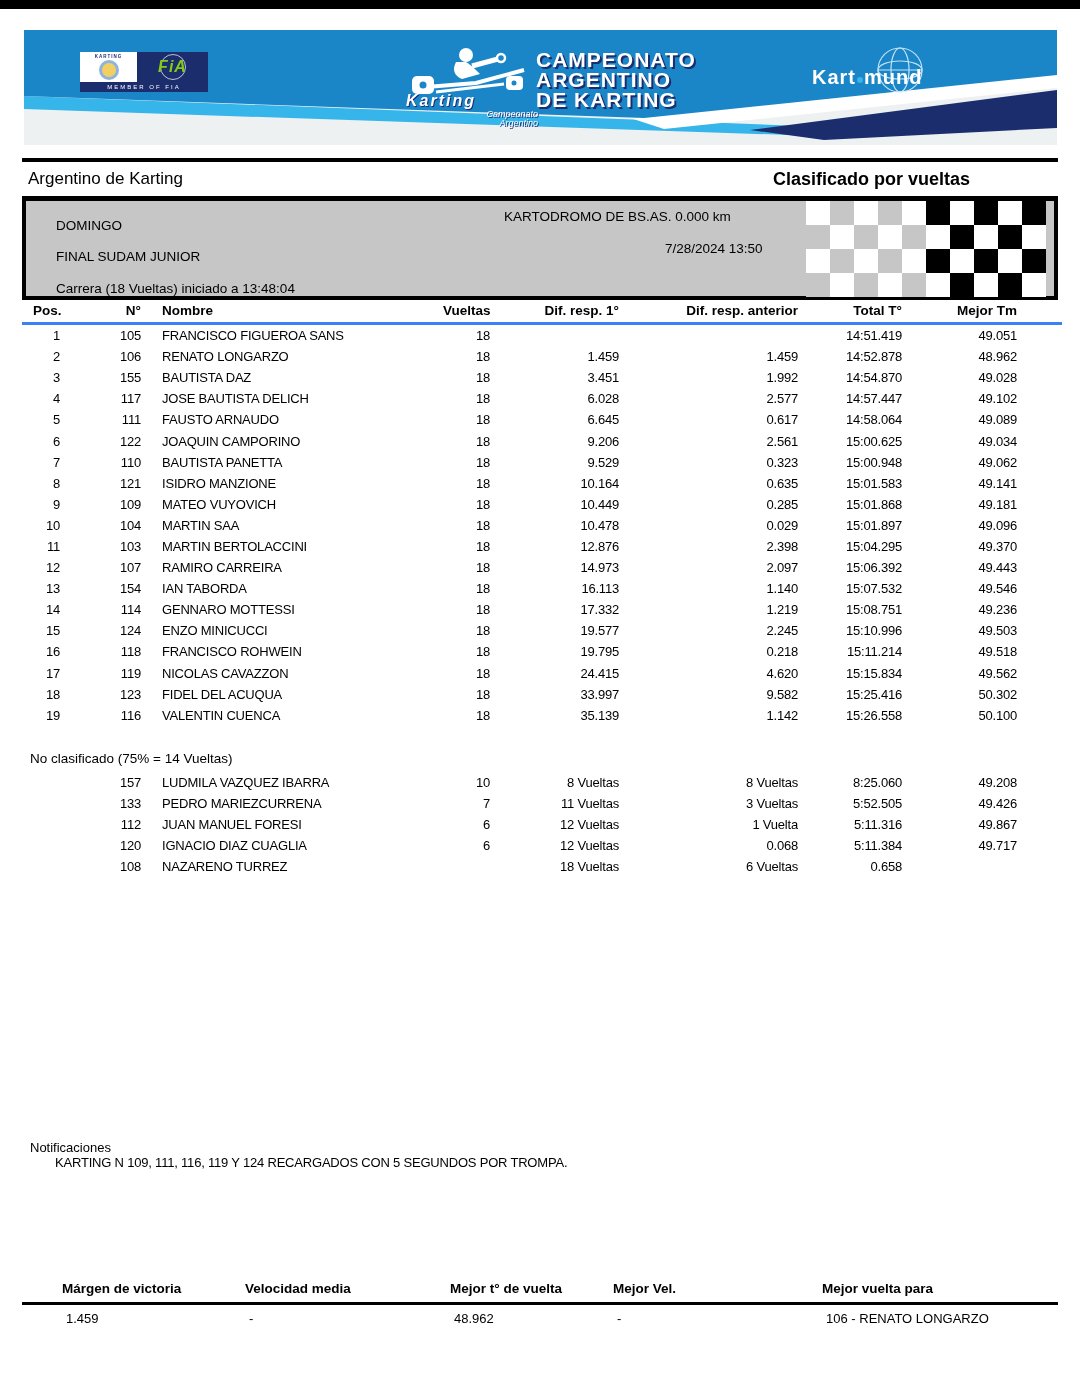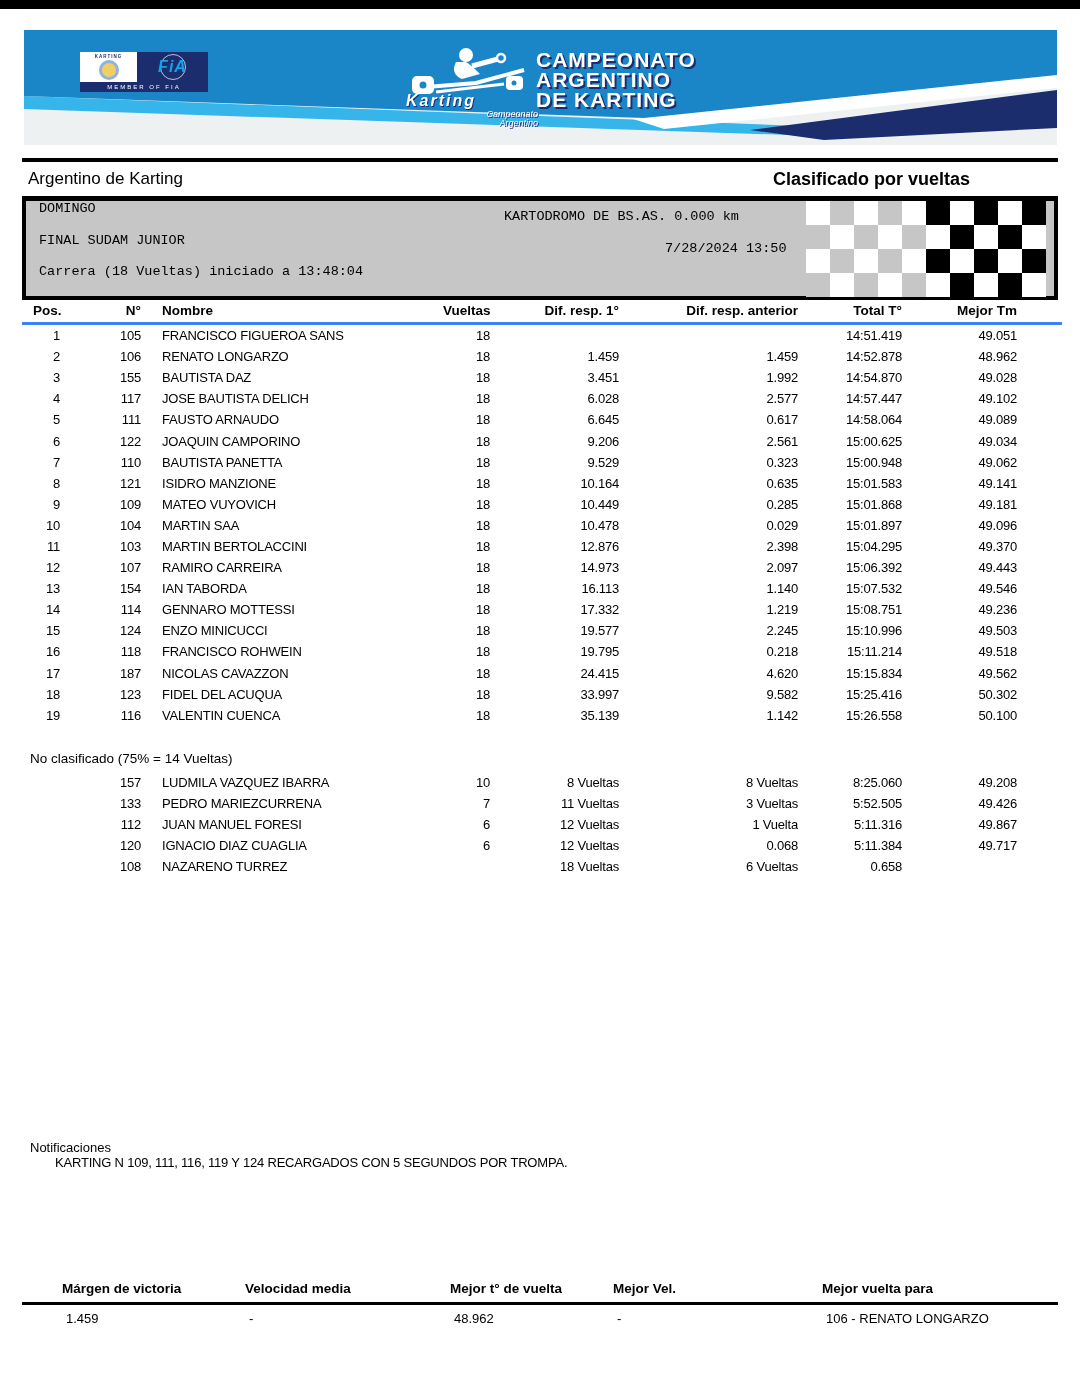--- a/index.html
+++ b/index.html
@@ -18,21 +18,21 @@
   .s-navy{fill:var(--navy,#1c2d6e);}
   .s-blue{fill:var(--banner-blue,#1a86c8);}
 
   .fia-logo{position:absolute;left:56px;top:22px;width:128px;}
   .fia-row{display:flex;height:30px;}
   .fia-white{width:57px;background:#fff;display:flex;align-items:center;justify-content:center;flex-direction:column;}
   .fia-emblem{width:20px;height:20px;border-radius:50%;background:#f2cf63;border:3px solid #8fb3dd;box-sizing:border-box;}
   .fia-karting{font-size:4.5px;letter-spacing:1px;color:#1c2d6e;font-weight:bold;line-height:4px;margin-bottom:1px;}
   .fia-navy{width:71px;background:var(--navy,#1c2d6e);position:relative;display:flex;align-items:center;justify-content:center;}
   .fia-globe{position:absolute;width:24px;height:24px;border:1px solid rgba(255,255,255,.7);border-radius:50%;}
-  .fia-label{position:relative;color:#0ea5e9;font-weight:bold;font-style:italic;font-size:16px;letter-spacing:1px;}
+  .fia-label{position:relative;color:#84cc16;font-weight:bold;font-style:italic;font-size:16px;letter-spacing:1px;}
   .fia-member{height:10px;background:var(--navy,#1c2d6e);color:#fff;font-size:6px;letter-spacing:2px;
     display:flex;align-items:center;justify-content:center;}
 
   .kart-logo{position:absolute;left:382px;top:16px;width:132px;height:95px;color:#fff;}
   .kart-logo svg{display:block;}
   .kart-word{font-size:16px;font-weight:bold;font-style:italic;letter-spacing:2px;
     text-shadow:1px 1px 0 var(--navy,#1c2d6e);margin-top:-4px;}
   .kart-sub{font-size:9px;font-style:italic;text-align:right;line-height:9px;
     text-shadow:1px 1px 0 var(--navy,#1c2d6e);}
 
@@ -47,21 +47,21 @@
 
   
   .rule-top{position:absolute;left:22px;top:158px;width:1036px;height:4px;background:#000;}
   .doc-title{position:absolute;left:22px;top:164px;width:1036px;display:flex;justify-content:space-between;align-items:center;height:30px;}
   .doc-title .left{font-size:17px;padding-left:6px;}
   .doc-title .right{font-size:18px;font-weight:bold;padding-right:88px;}
 
   
   .info-bar{position:absolute;left:22px;top:196px;width:1036px;height:104px;background:var(--bar-gray,#c6c6c6);
     border:4px solid #000;border-top-width:5px;box-sizing:border-box;}
-  .info-line{position:relative;height:31.6px;display:flex;align-items:flex-start;font-size:13.5px;padding-left:13px;font-family:Liberation Mono, monospace;}
+  .info-line{position:relative;height:31.6px;display:flex;align-items:flex-end;font-size:13.5px;padding-left:30px;}
   .info-abs{position:absolute;top:0;height:100%;display:flex;align-items:center;}
   .checker{position:absolute;right:8px;top:0;height:96px;display:flex;}
   .ck{width:120px;height:100%;background-size:48px 48px;background-repeat:repeat;}
   .ck-gray{background-image:conic-gradient(var(--bar-gray,#c6c6c6) 0 25%, #fff 0 50%, var(--bar-gray,#c6c6c6) 0 75%, #fff 0 100%);}
   .ck-black{background-image:conic-gradient(#fff 0 25%, #000 0 50%, #fff 0 75%, #000 0 100%);}
 
   
   .results{position:absolute;left:22px;width:1040px;border-collapse:collapse;table-layout:fixed;}
   .t-main{top:303px;}
   .results th{font-size:13.5px;font-weight:bold;text-align:right;padding:0 0 4px 0;border-bottom:3px solid #3b82f6;white-space:nowrap;}
@@ -141,20 +141,31 @@
         <div>Argentino</div>
       </div>
     </div>
 
     <div class="banner-title">
       <div>CAMPEONATO</div>
       <div>ARGENTINO</div>
       <div>DE KARTING</div>
     </div>
 
+    <div class="kartmundo">
+      <svg class="km-globe" width="52" height="52" viewBox="0 0 52 52">
+        <g fill="none" stroke="#d6ecfa" stroke-width="1.2" opacity="0.9">
+          <circle cx="26" cy="26" r="22"></circle>
+          <ellipse cx="26" cy="26" rx="22" ry="9"></ellipse>
+          <ellipse cx="26" cy="26" rx="9" ry="22"></ellipse>
+          <line x1="4" y1="26" x2="48" y2="26"></line>
+        </g>
+      </svg>
+      <div class="km-text"><span>Kart</span><span class="km-dot"></span><span>mund</span></div>
+    </div>
   </div>
 
   <div class="rule-top"></div>
   <div class="doc-title">
     <span class="left">Argentino de Karting</span>
     <span class="right">Clasificado por vueltas</span>
   </div>
 
   <div class="info-bar">
     <div class="info-line">
@@ -371,21 +382,21 @@
           <td class="c-name">FRANCISCO ROHWEIN</td>
           <td class="c-laps">18</td>
           <td class="c-dif1">19.795</td>
           <td class="c-difa">0.218</td>
           <td class="c-total">15:11.214</td>
           <td class="c-best">49.518</td>
           <td class="c-fill"></td>
         </tr>
         <tr>
           <td class="c-pos">17</td>
-          <td class="c-num">187</td>
+          <td class="c-num">119</td>
           <td class="c-name">NICOLAS CAVAZZON</td>
           <td class="c-laps">18</td>
           <td class="c-dif1">24.415</td>
           <td class="c-difa">4.620</td>
           <td class="c-total">15:15.834</td>
           <td class="c-best">49.562</td>
           <td class="c-fill"></td>
         </tr>
         <tr>
           <td class="c-pos">18</td>

